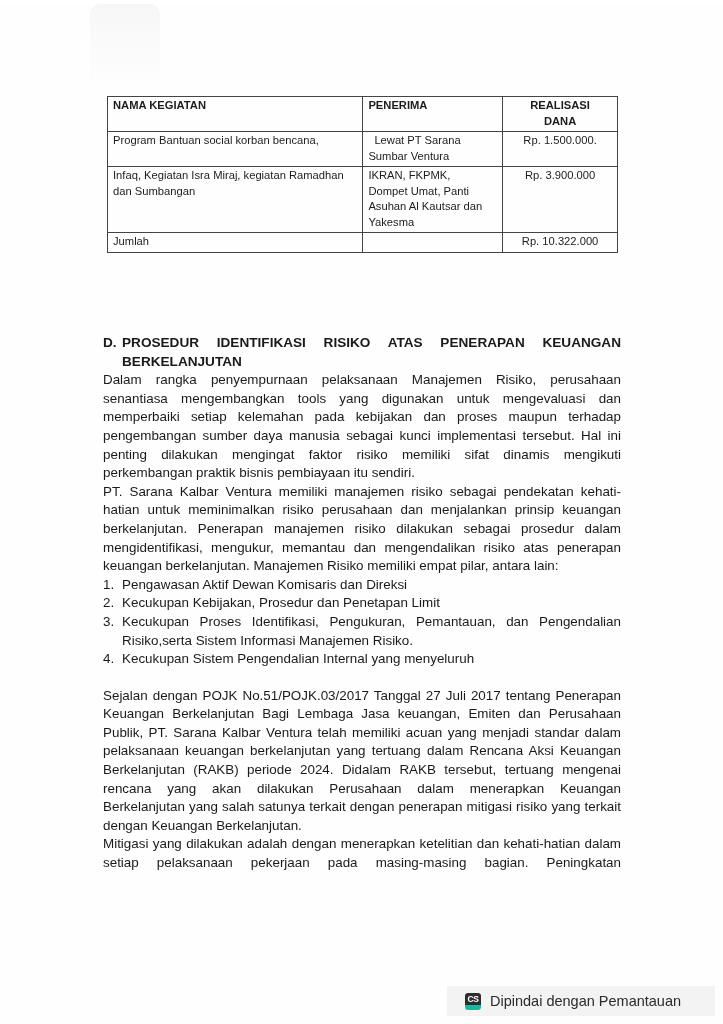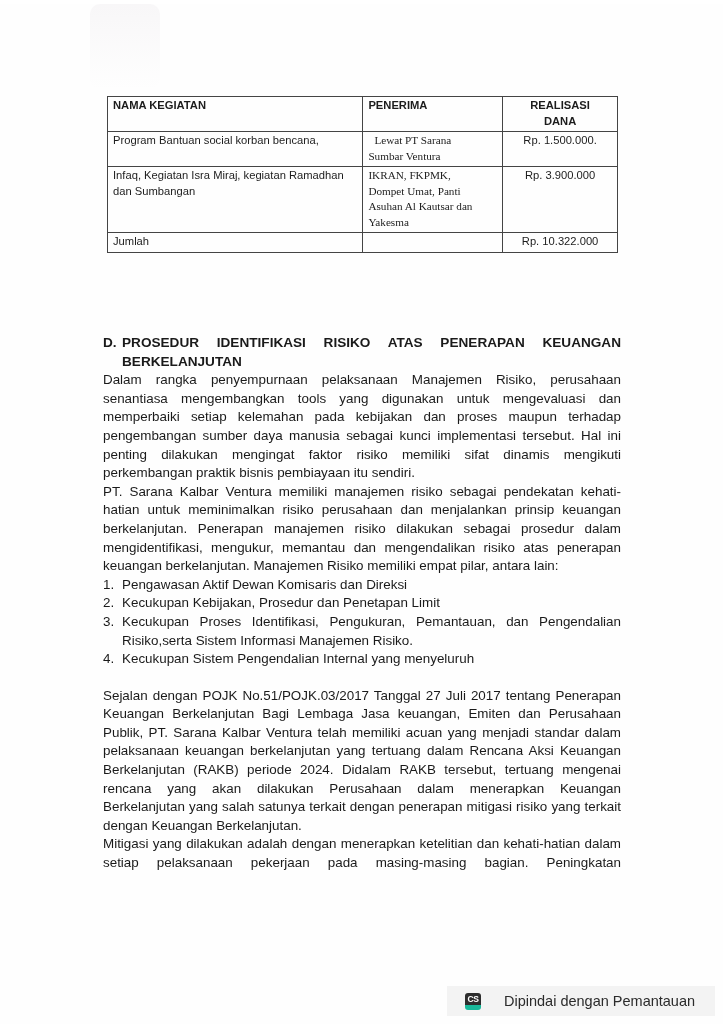--- a/index.html
+++ b/index.html
@@ -48,21 +48,21 @@
       text-align: left;
     }
     .tbl th {
       font-weight: bold;
       height: 30px;
     }
     .tbl th.c3, .tbl td.c3 { text-align: center; }
     .tbl col.c1 { width: 256px; }
     .tbl col.c2 { width: 140px; }
     .tbl col.c3 { width: 115px; }
-    .tbl td.c2 span { display: block; font-family: Liberation Serif, serif; }
+    .tbl td.c2 span { display: block; }
 
     
     .section {
       position: absolute;
       left: 103px;
       top: 330px;
       width: 518px;
       font-size: 13.4px;
       line-height: 18.6px;
       color: #1a1a1a;
@@ -106,21 +106,21 @@
     
     .badge {
       position: absolute;
       left: 447px;
       top: 982px;
       width: 268px;
       height: 30px;
       background: #f3f3f3;
       display: flex;
       align-items: center;
-      gap: 23px;
+      gap: 9px;
       padding-left: 18px;
       box-sizing: border-box;
       font-size: 14.5px;
       color: #2b2b2b;
     }
     .cs-logo {
       width: 16px; height: 17px;
       border-radius: 3px;
       background: linear-gradient(180deg, #2d2d2d 0 72%, #19b89a 72% 100%);
       color: #fff;

